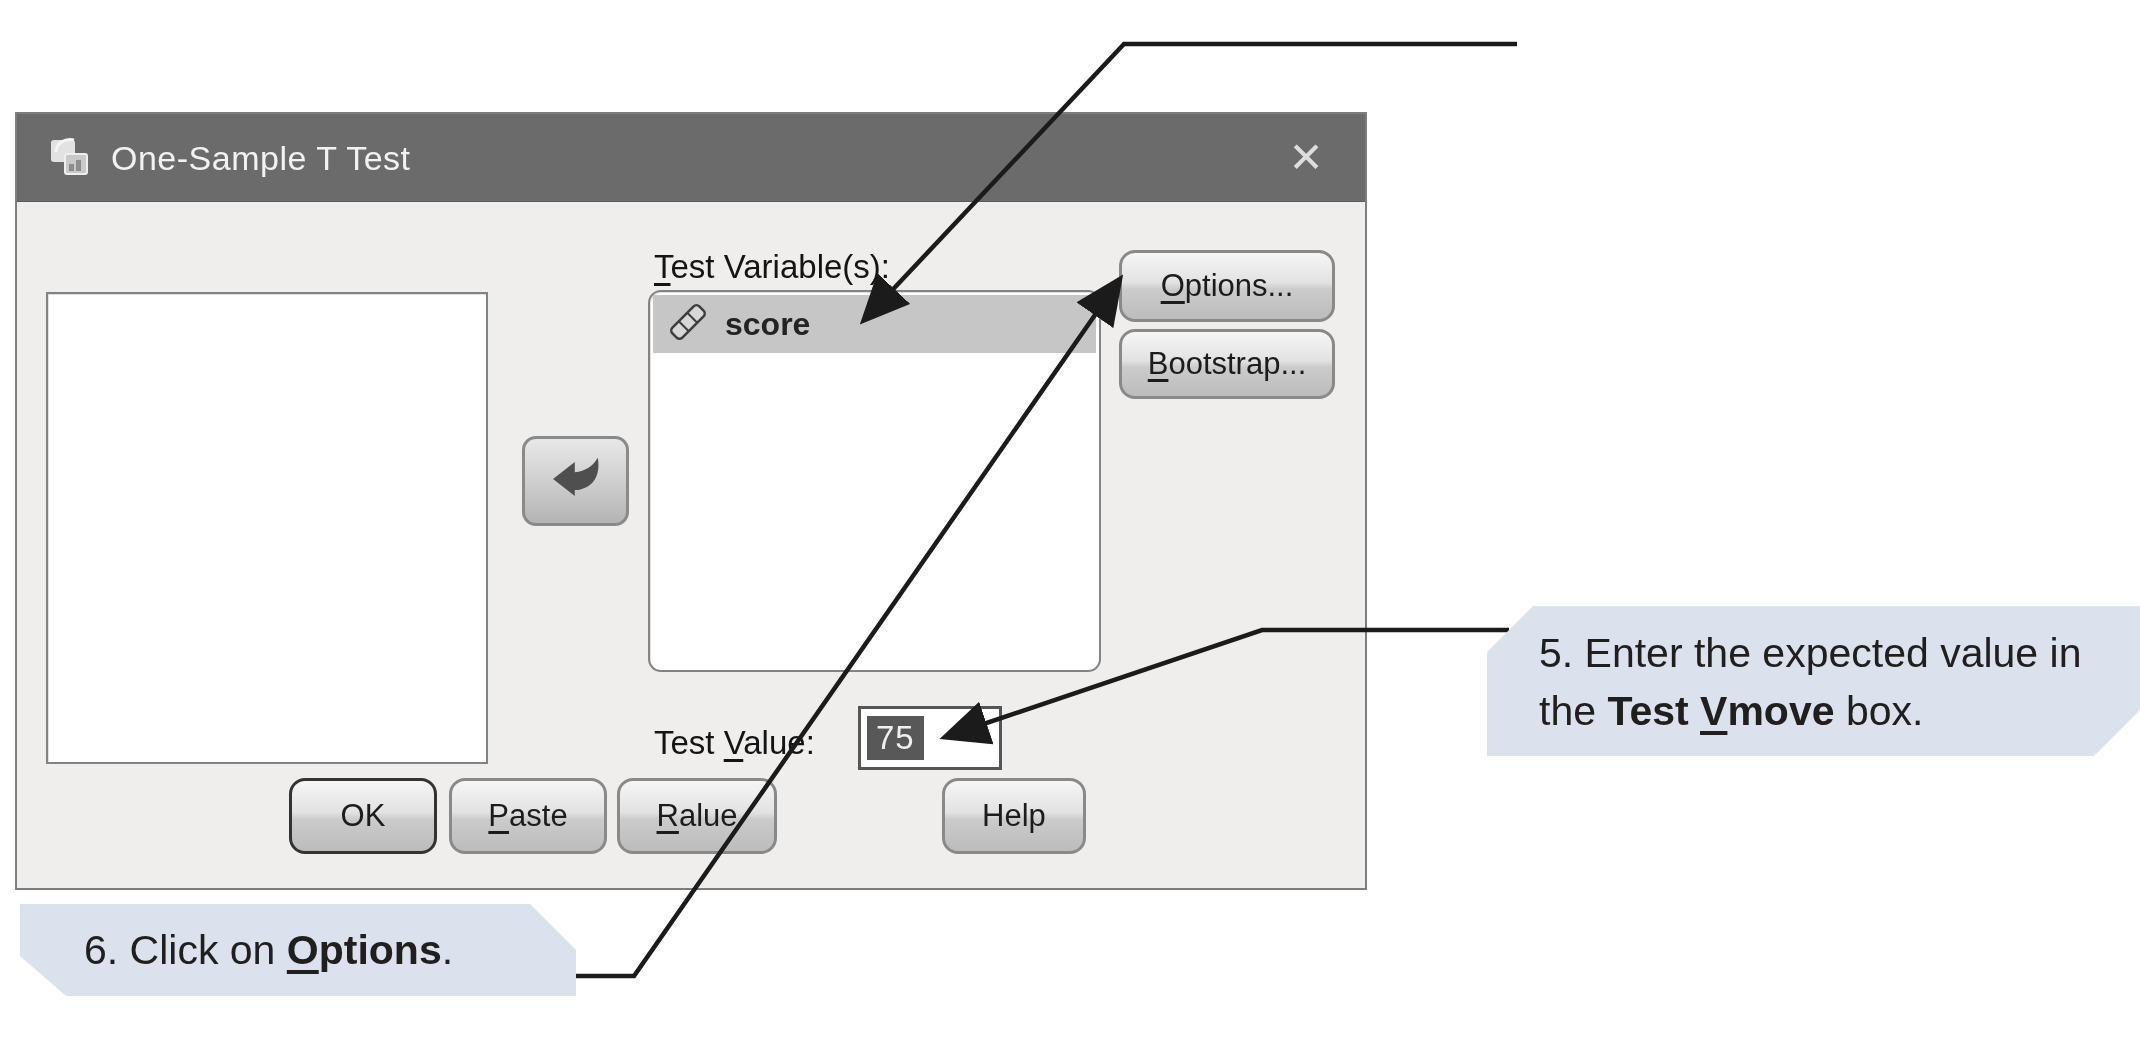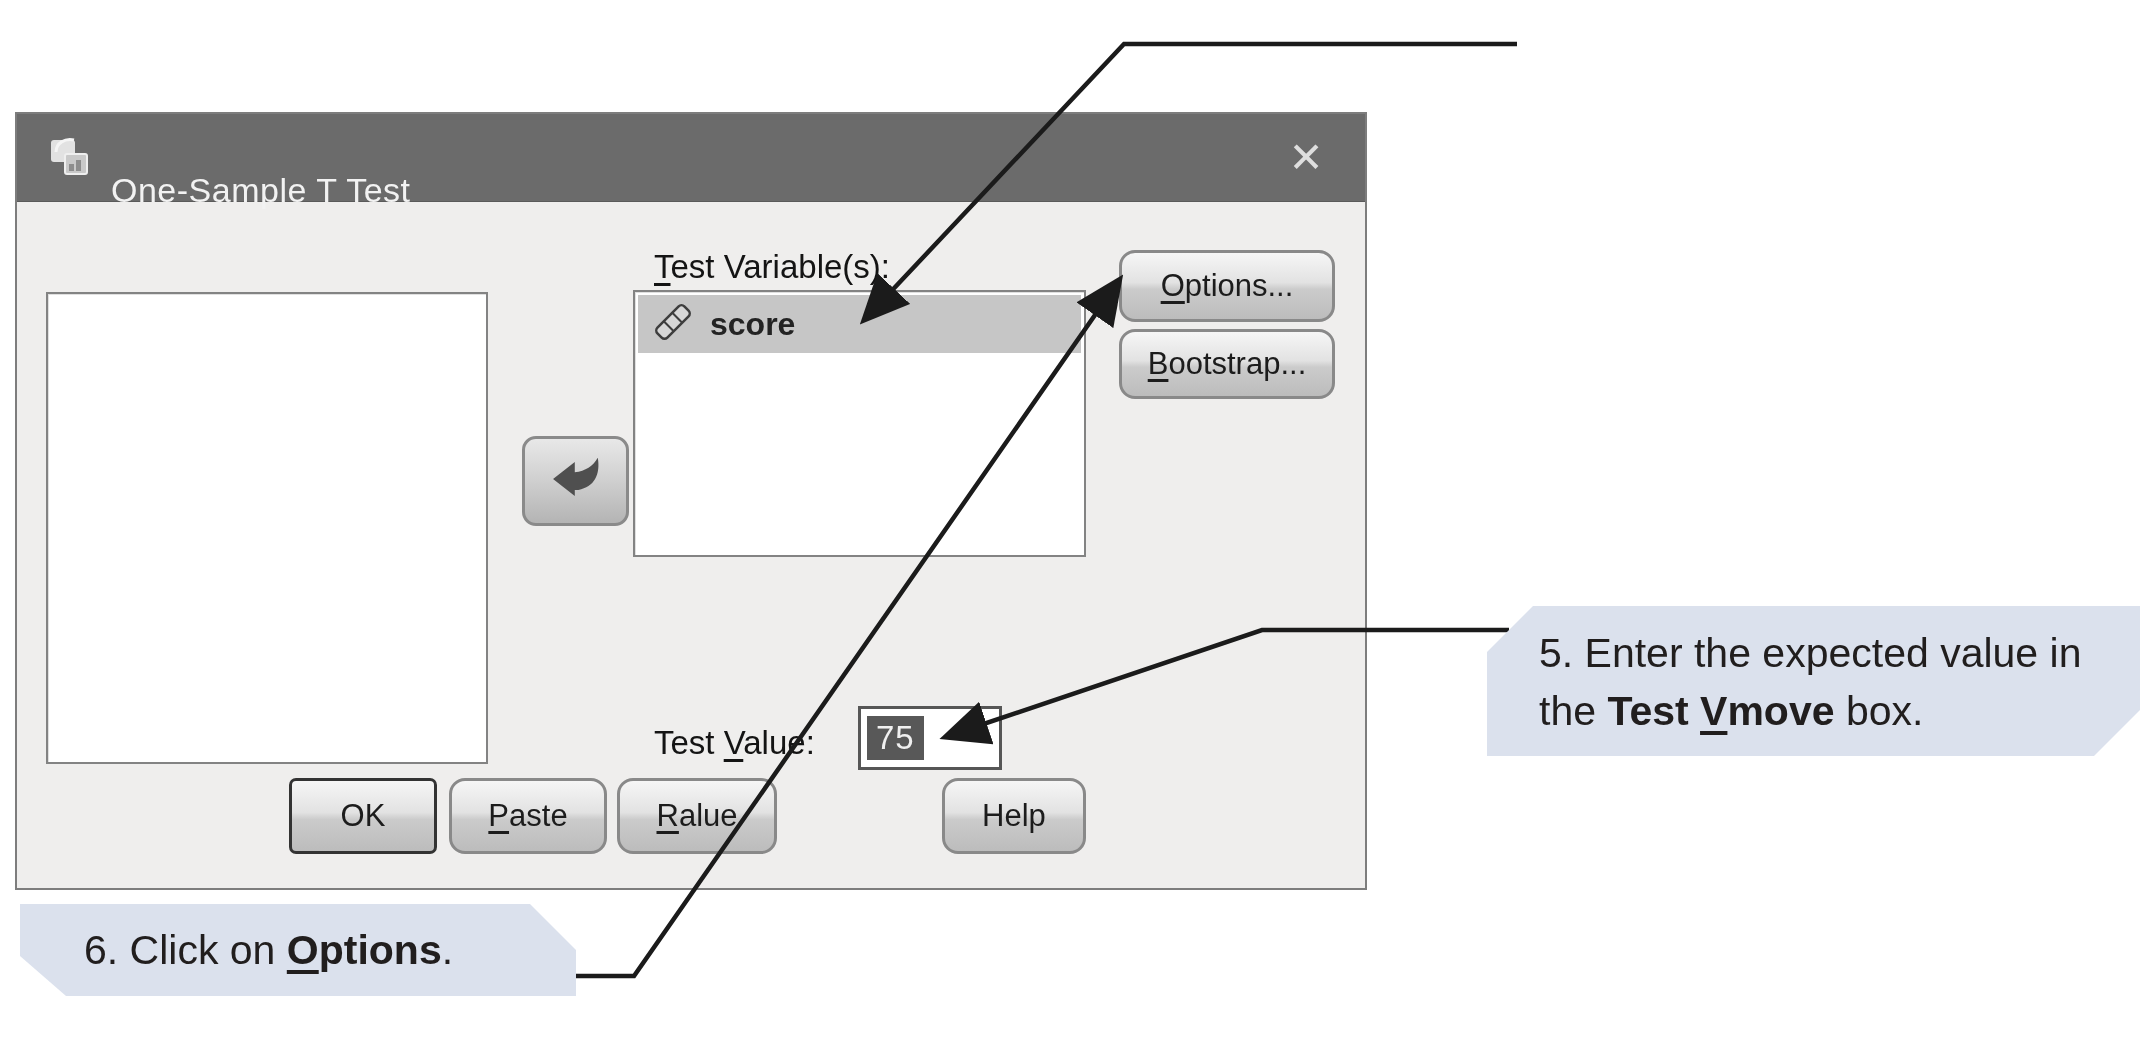--- a/index.html
+++ b/index.html
@@ -12,34 +12,34 @@
     position:absolute;left:15px;top:112px;width:1352px;height:778px;
     background:#efeeed;border:2px solid #7d7d7d;box-sizing:border-box;z-index:1;
   }
   .titlebar{
     position:absolute;left:0;top:0;width:100%;height:88px;background:#6b6b6b;
     display:flex;align-items:center;box-sizing:border-box;border-bottom:1px solid #5a5a5a;
   }
   .app-icon{position:absolute;left:30px;top:18px;width:48px;height:52px;}
   .dlg-title{
     position:absolute;left:94px;top:0;height:88px;line-height:88px;
-    font-size:34px;color:#f2f2f2;letter-spacing:0.5px;white-space:nowrap;margin-top:32px;
+    font-size:34px;color:#f2f2f2;letter-spacing:0.5px;white-space:nowrap;
   }
   .close-btn{
     position:absolute;left:1262px;top:16px;width:54px;height:56px;
     display:flex;align-items:center;justify-content:center;cursor:default;
   }
   .close-btn span{font-size:42px;color:#dedede;font-weight:300;line-height:1;}
   
   .listbox{
     position:absolute;background:#ffffff;border:2px solid #838383;box-sizing:border-box;
     box-shadow:inset 1px 1px 0 rgba(0,0,0,0.12);
   }
   .src-list{left:29px;top:178px;width:442px;height:472px;}
-  .tv-list{left:616px;top:176px;width:453px;height:267px;}
+  .tv-list{left:631px;top:176px;width:453px;height:382px;border-radius:13px;}
   .var-row{
     position:absolute;left:3px;top:3px;width:calc(100% - 6px);height:58px;background:#c6c6c6;
     display:flex;align-items:center;gap:14px;padding-left:12px;box-sizing:border-box;
   }
   .var-row .vname{font-size:32px;font-weight:600;color:#232323;}
   
   .dlabel{position:absolute;font-size:33px;color:#141414;white-space:nowrap;}
   .u{text-decoration:underline;text-underline-offset:5px;text-decoration-thickness:3px;}
   
   .btn{
@@ -143,21 +143,21 @@
         <span>ootstrap...</span>
     </div>
 
     <div class="dlabel" style="left:637px;top:610px;">
       <span>Test </span><span class="u">V</span><span>alue:</span>
     </div>
     <div class="tv-input">
       <span class="sel">75</span>
     </div>
 
-    <div class="btn default" style="left:272px;top:664px;width:148px;height:76px;border-radius:7px;">
+    <div class="btn default" style="left:272px;top:664px;width:148px;height:76px;">
       <span>OK</span>
         <span class="u"></span>
         <span></span>
     </div>
     <div class="btn" style="left:432px;top:664px;width:158px;height:76px;">
       <span></span>
         <span class="u">P</span>
         <span>aste</span>
     </div>
     <div class="btn" style="left:600px;top:664px;width:160px;height:76px;">

